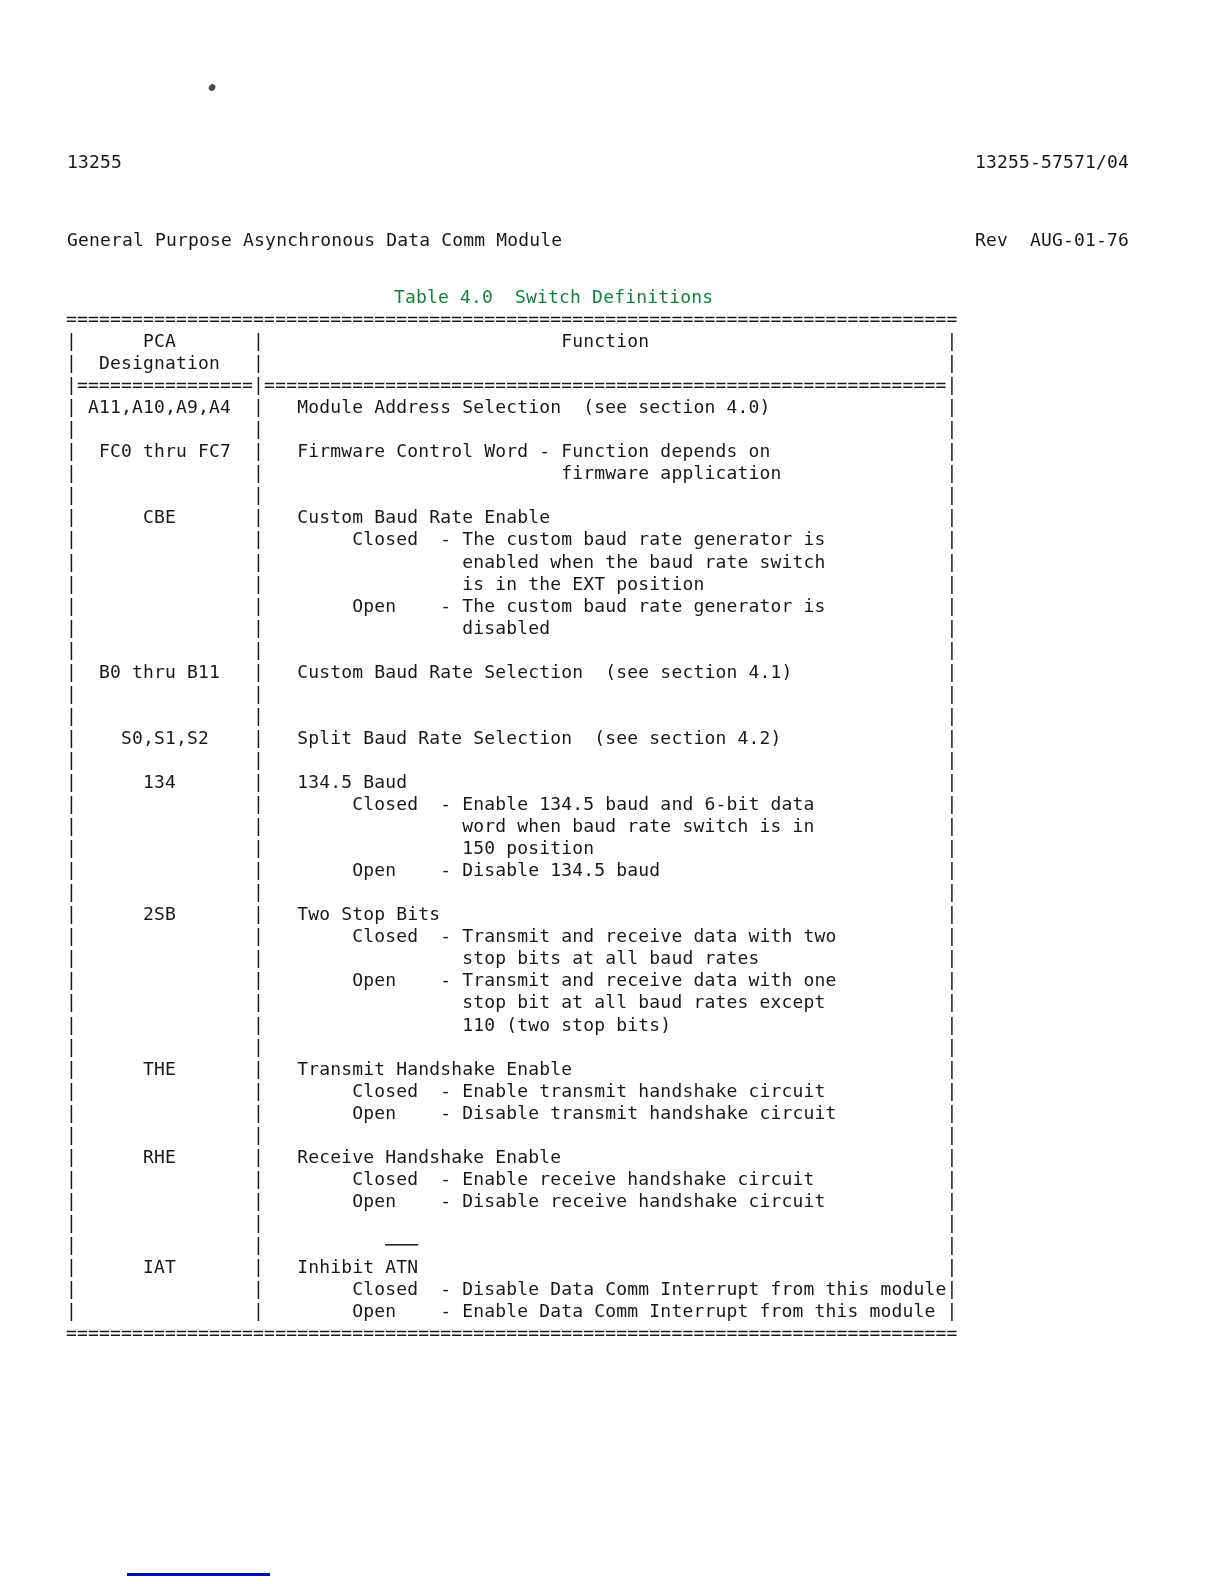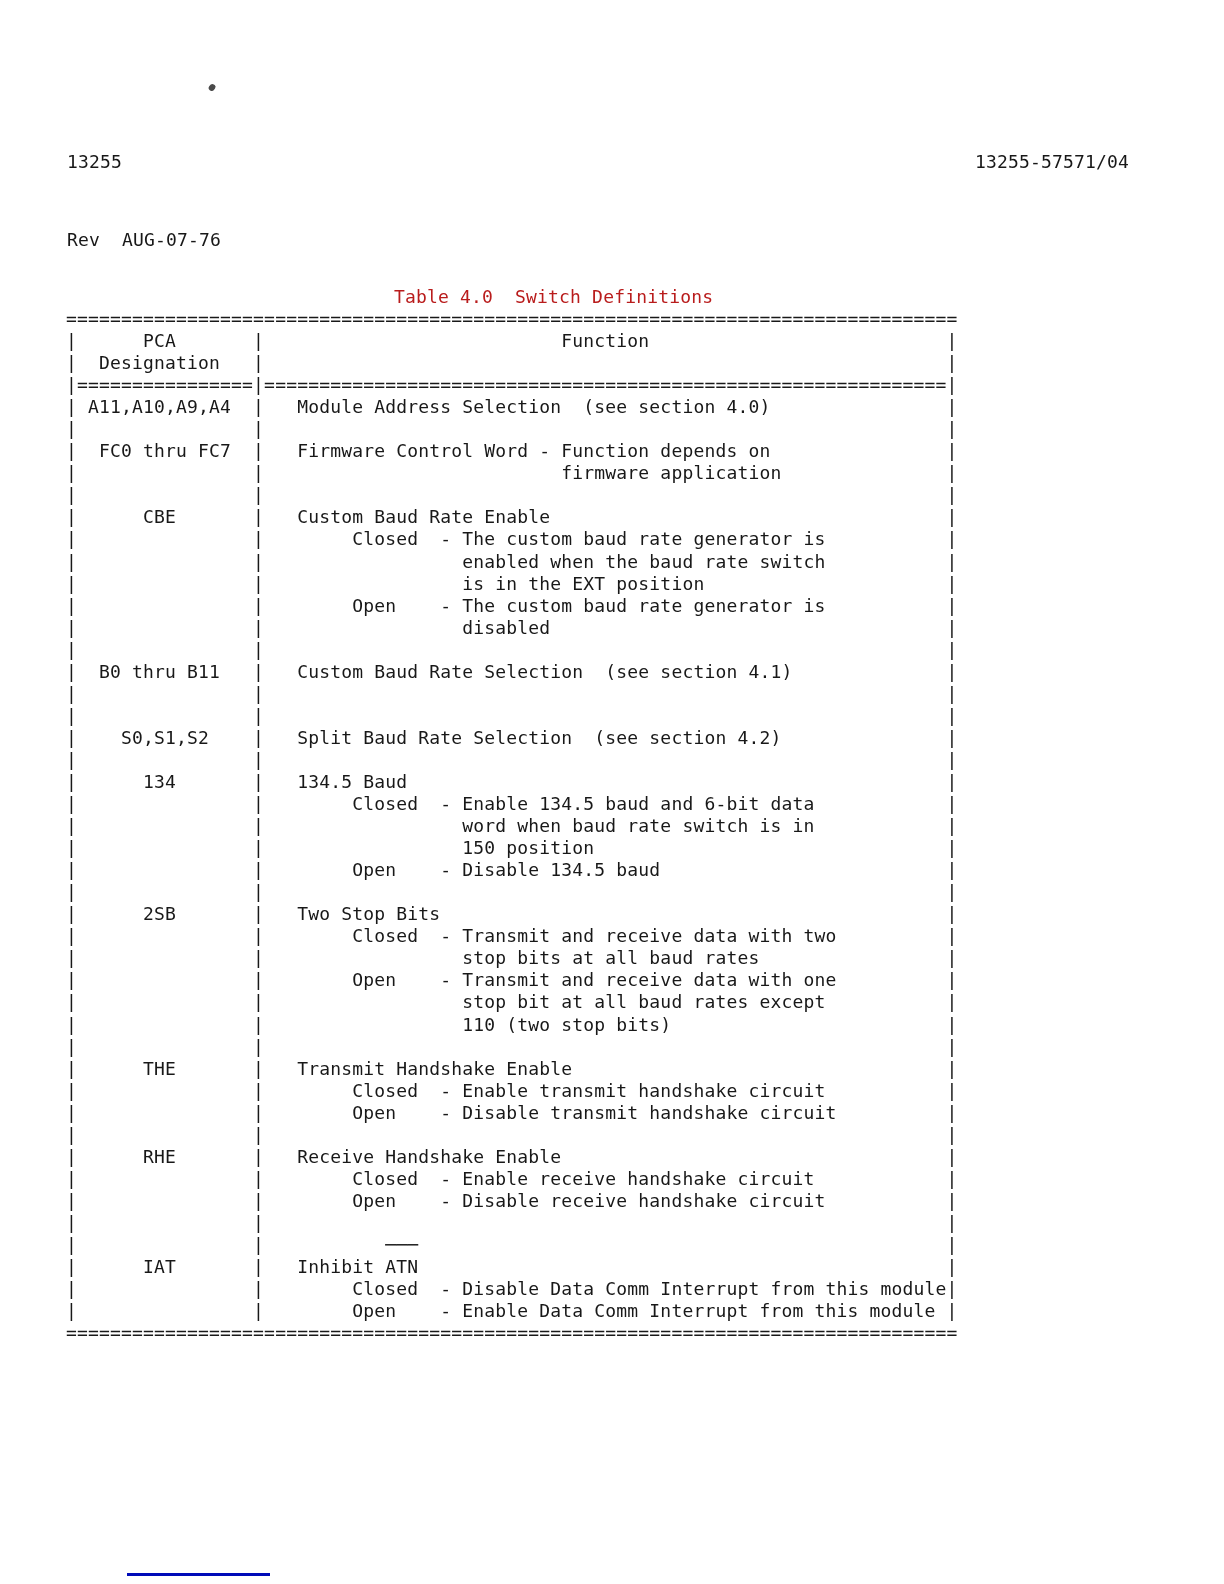--- a/index.html
+++ b/index.html
@@ -52,23 +52,24 @@
 </style>
 </head>
 <body style="background: rgb(255, 255, 255);">
 
 <div class="header-block mono" style="color: rgb(24, 24, 24);">
   <div class="hrow">
     <span>13255</span>
     <span>13255-57571/04</span>
   </div>
   <div class="hrow">
-    <span>Rev  AUG-07-76</span>
+    <span>General Purpose Asynchronous Data Comm Module</span>
+    <span>Rev  AUG-01-76</span>
   </div>
 </div>
 
-<div class="table-title mono" style="color: #b91c1c;">Table 4.0  Switch Definitions</div>
+<div class="table-title mono" style="color: #15803d;">Table 4.0  Switch Definitions</div>
 
 <div class="ascii-table mono" id="ascii-table" style="color: rgb(24, 24, 24);"><div class="ln">=================================================================================</div><div class="ln">|      PCA       |                           Function                           |</div><div class="ln">|  Designation   |                                                              |</div><div class="ln">|================|==============================================================|</div><div class="ln">| A11,A10,A9,A4  |   Module Address Selection  (see section 4.0)                |</div><div class="ln">|                |                                                              |</div><div class="ln">|  FC0 thru FC7  |   Firmware Control Word - Function depends on                |</div><div class="ln">|                |                           firmware application               |</div><div class="ln">|                |                                                              |</div><div class="ln">|      CBE       |   Custom Baud Rate Enable                                    |</div><div class="ln">|                |        Closed  - The custom baud rate generator is           |</div><div class="ln">|                |                  enabled when the baud rate switch           |</div><div class="ln">|                |                  is in the EXT position                      |</div><div class="ln">|                |        Open    - The custom baud rate generator is           |</div><div class="ln">|                |                  disabled                                    |</div><div class="ln">|                |                                                              |</div><div class="ln">|  B0 thru B11   |   Custom Baud Rate Selection  (see section 4.1)              |</div><div class="ln">|                |                                                              |</div><div class="ln">|                |                                                              |</div><div class="ln">|    S0,S1,S2    |   Split Baud Rate Selection  (see section 4.2)               |</div><div class="ln">|                |                                                              |</div><div class="ln">|      134       |   134.5 Baud                                                 |</div><div class="ln">|                |        Closed  - Enable 134.5 baud and 6-bit data            |</div><div class="ln">|                |                  word when baud rate switch is in            |</div><div class="ln">|                |                  150 position                                |</div><div class="ln">|                |        Open    - Disable 134.5 baud                          |</div><div class="ln">|                |                                                              |</div><div class="ln">|      2SB       |   Two Stop Bits                                              |</div><div class="ln">|                |        Closed  - Transmit and receive data with two          |</div><div class="ln">|                |                  stop bits at all baud rates                 |</div><div class="ln">|                |        Open    - Transmit and receive data with one          |</div><div class="ln">|                |                  stop bit at all baud rates except           |</div><div class="ln">|                |                  110 (two stop bits)                         |</div><div class="ln">|                |                                                              |</div><div class="ln">|      THE       |   Transmit Handshake Enable                                  |</div><div class="ln">|                |        Closed  - Enable transmit handshake circuit           |</div><div class="ln">|                |        Open    - Disable transmit handshake circuit          |</div><div class="ln">|                |                                                              |</div><div class="ln">|      RHE       |   Receive Handshake Enable                                   |</div><div class="ln">|                |        Closed  - Enable receive handshake circuit            |</div><div class="ln">|                |        Open    - Disable receive handshake circuit           |</div><div class="ln">|                |                                                              |</div><div class="ln">|                |           ───                                                |</div><div class="ln">|      IAT       |   Inhibit ATN                                                |</div><div class="ln">|                |        Closed  - Disable Data Comm Interrupt from this module|</div><div class="ln">|                |        Open    - Enable Data Comm Interrupt from this module |</div><div class="ln">=================================================================================</div></div>
 
 <div class="scan-speck"></div>
 
 <div class="footer-rule" style="background: rgb(0, 11, 184);"></div>
 
 </body></html>

